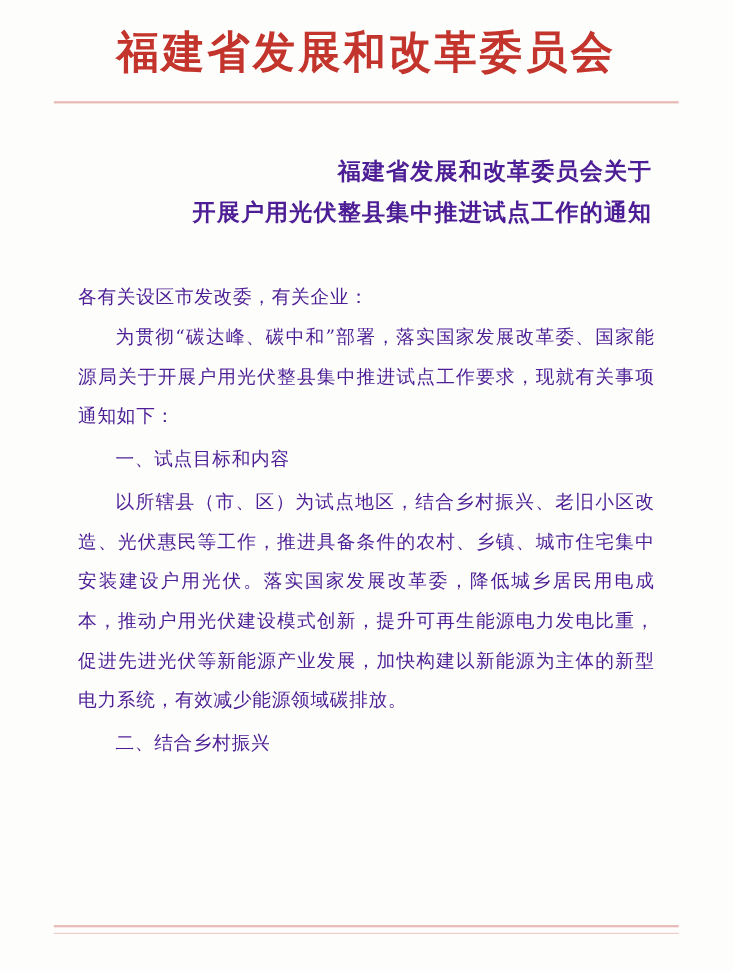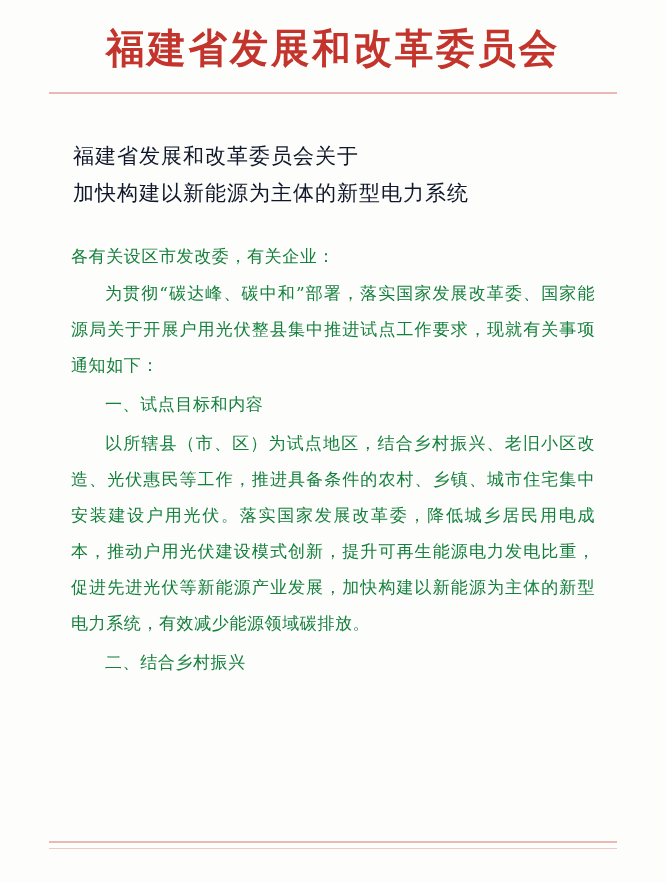--- a/index.html
+++ b/index.html
@@ -40,37 +40,37 @@
     margin: 22px auto 0 auto;
     width: 568px;
     height: 2px;
     background: #e8b9b5;
   }
 
   
   .doc-title {
     margin: 44px auto 0 auto;
     width: 520px;
-    text-align: left;
-    color: #0f172a;
-    font-weight: normal;
+    text-align: right;
+    color: #4c1d95;
+    font-weight: bold;
     font-size: 21px;
     line-height: 1.75;
     letter-spacing: 1px;
   }
   .doc-title-line {
     display: block;
     white-space: nowrap;
   }
 
   
   .body-text {
-    margin: 26px auto 0 auto;
+    margin: 40px auto 0 auto;
     width: 524px;
-    color: #15803d;
+    color: #4c1d95;
     font-size: 17px;
     line-height: 2.12;
     letter-spacing: 0.6px;
     text-align: justify;
   }
   .para {
     margin: 0 0 1px 0;
     text-indent: 0;
   }
   .para.indent {
@@ -107,21 +107,21 @@
 
 <div class="page">
 
   <div class="masthead">
     <div class="masthead-title">福建省发展和改革委员会</div>
     <div class="masthead-rule"></div>
   </div>
 
   <div class="doc-title">
     <span class="doc-title-line">福建省发展和改革委员会关于</span>
-    <span class="doc-title-line">加快构建以新能源为主体的新型电力系统</span>
+    <span class="doc-title-line">开展户用光伏整县集中推进试点工作的通知</span>
   </div>
 
   <div class="body-text">
     <p class="para">各有关设区市发改委，有关企业：</p>
     <p class="para indent">为贯彻“碳达峰、碳中和”部署，落实国家发展改革委、国家能源局关于开展户用光伏整县集中推进试点工作要求，现就有关事项通知如下：</p>
     <p class="para heading">一、试点目标和内容</p>
     <p class="para indent">以所辖县（市、区）为试点地区，结合乡村振兴、老旧小区改造、光伏惠民等工作，推进具备条件的农村、乡镇、城市住宅集中安装建设户用光伏。落实国家发展改革委，降低城乡居民用电成本，推动户用光伏建设模式创新，提升可再生能源电力发电比重，促进先进光伏等新能源产业发展，加快构建以新能源为主体的新型电力系统，有效减少能源领域碳排放。</p>
     <p class="para heading">二、结合乡村振兴</p>
   </div>
 

